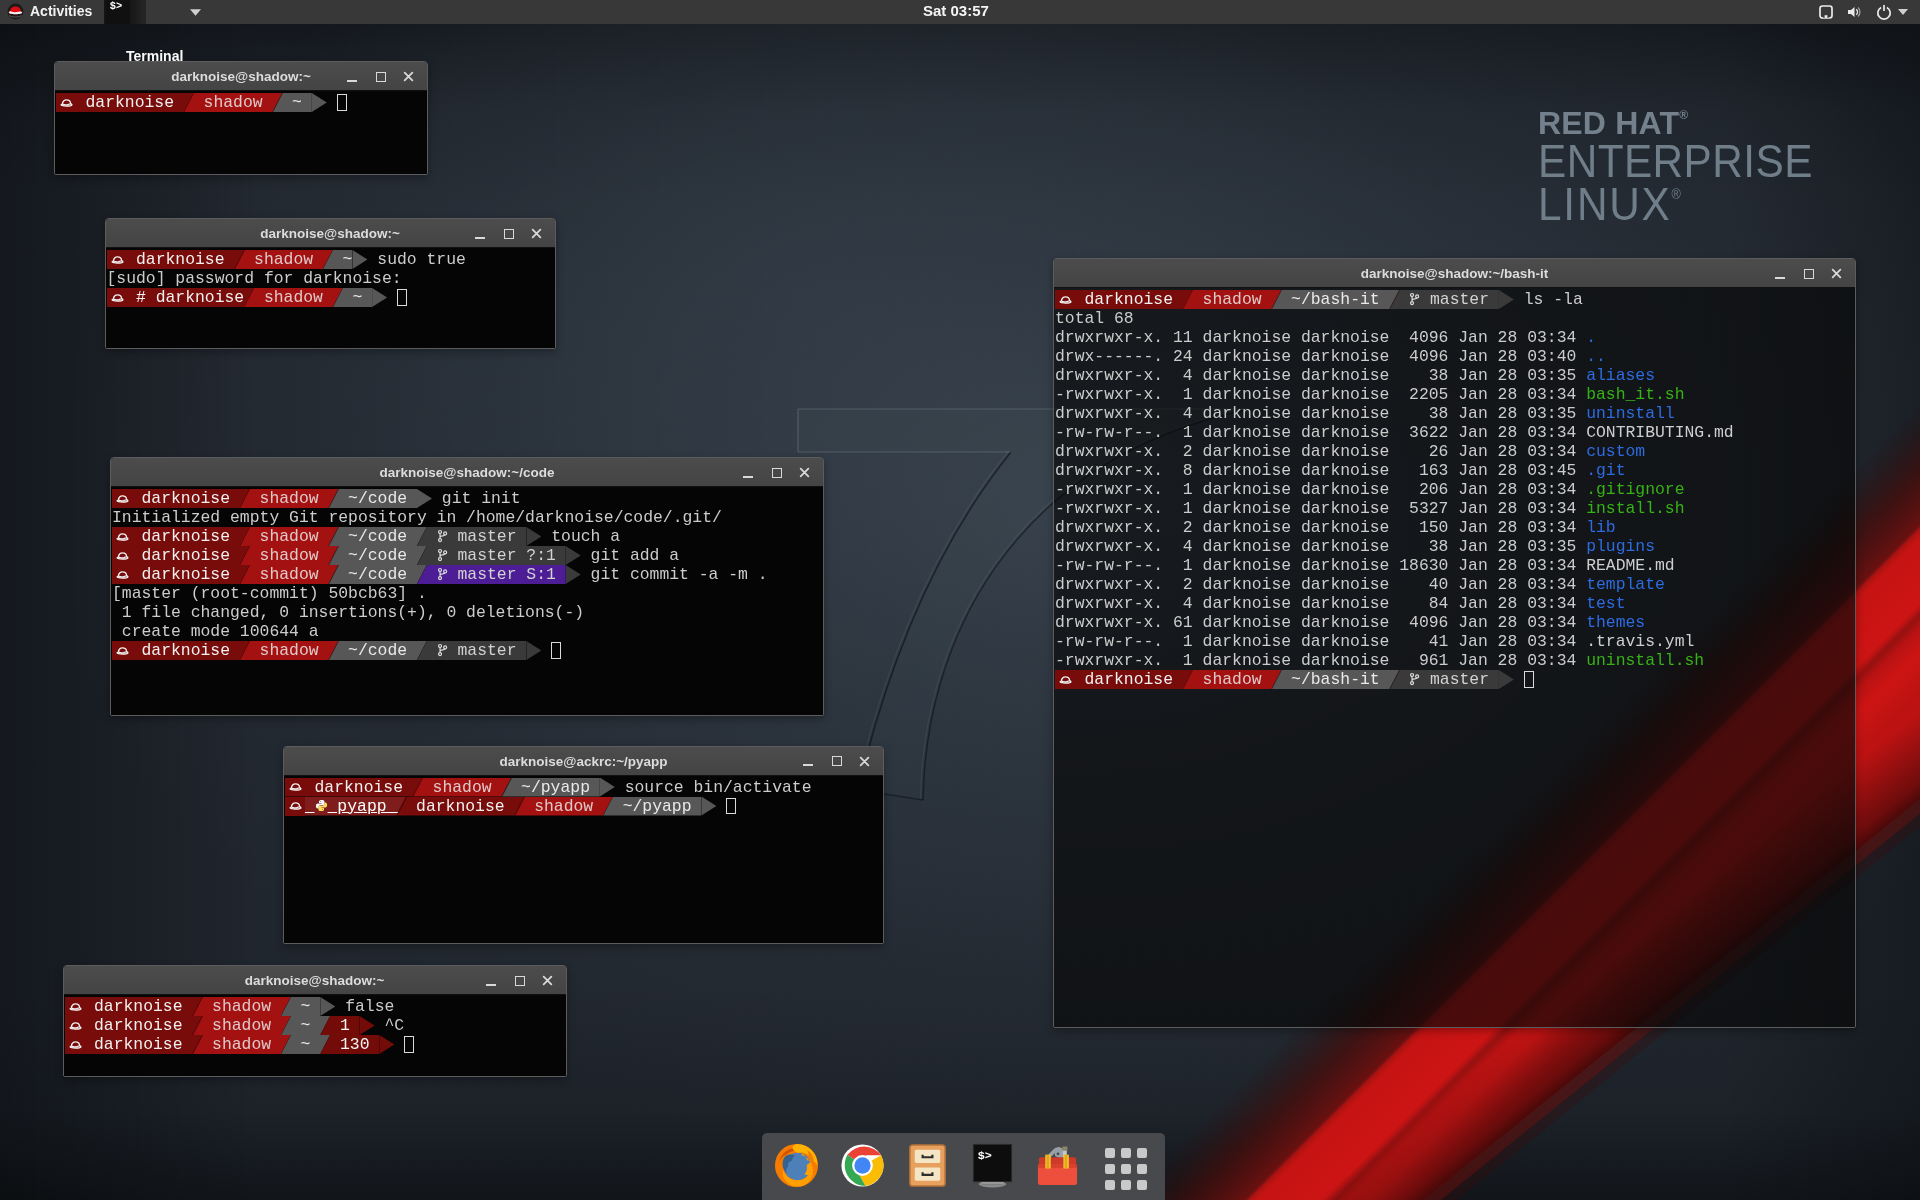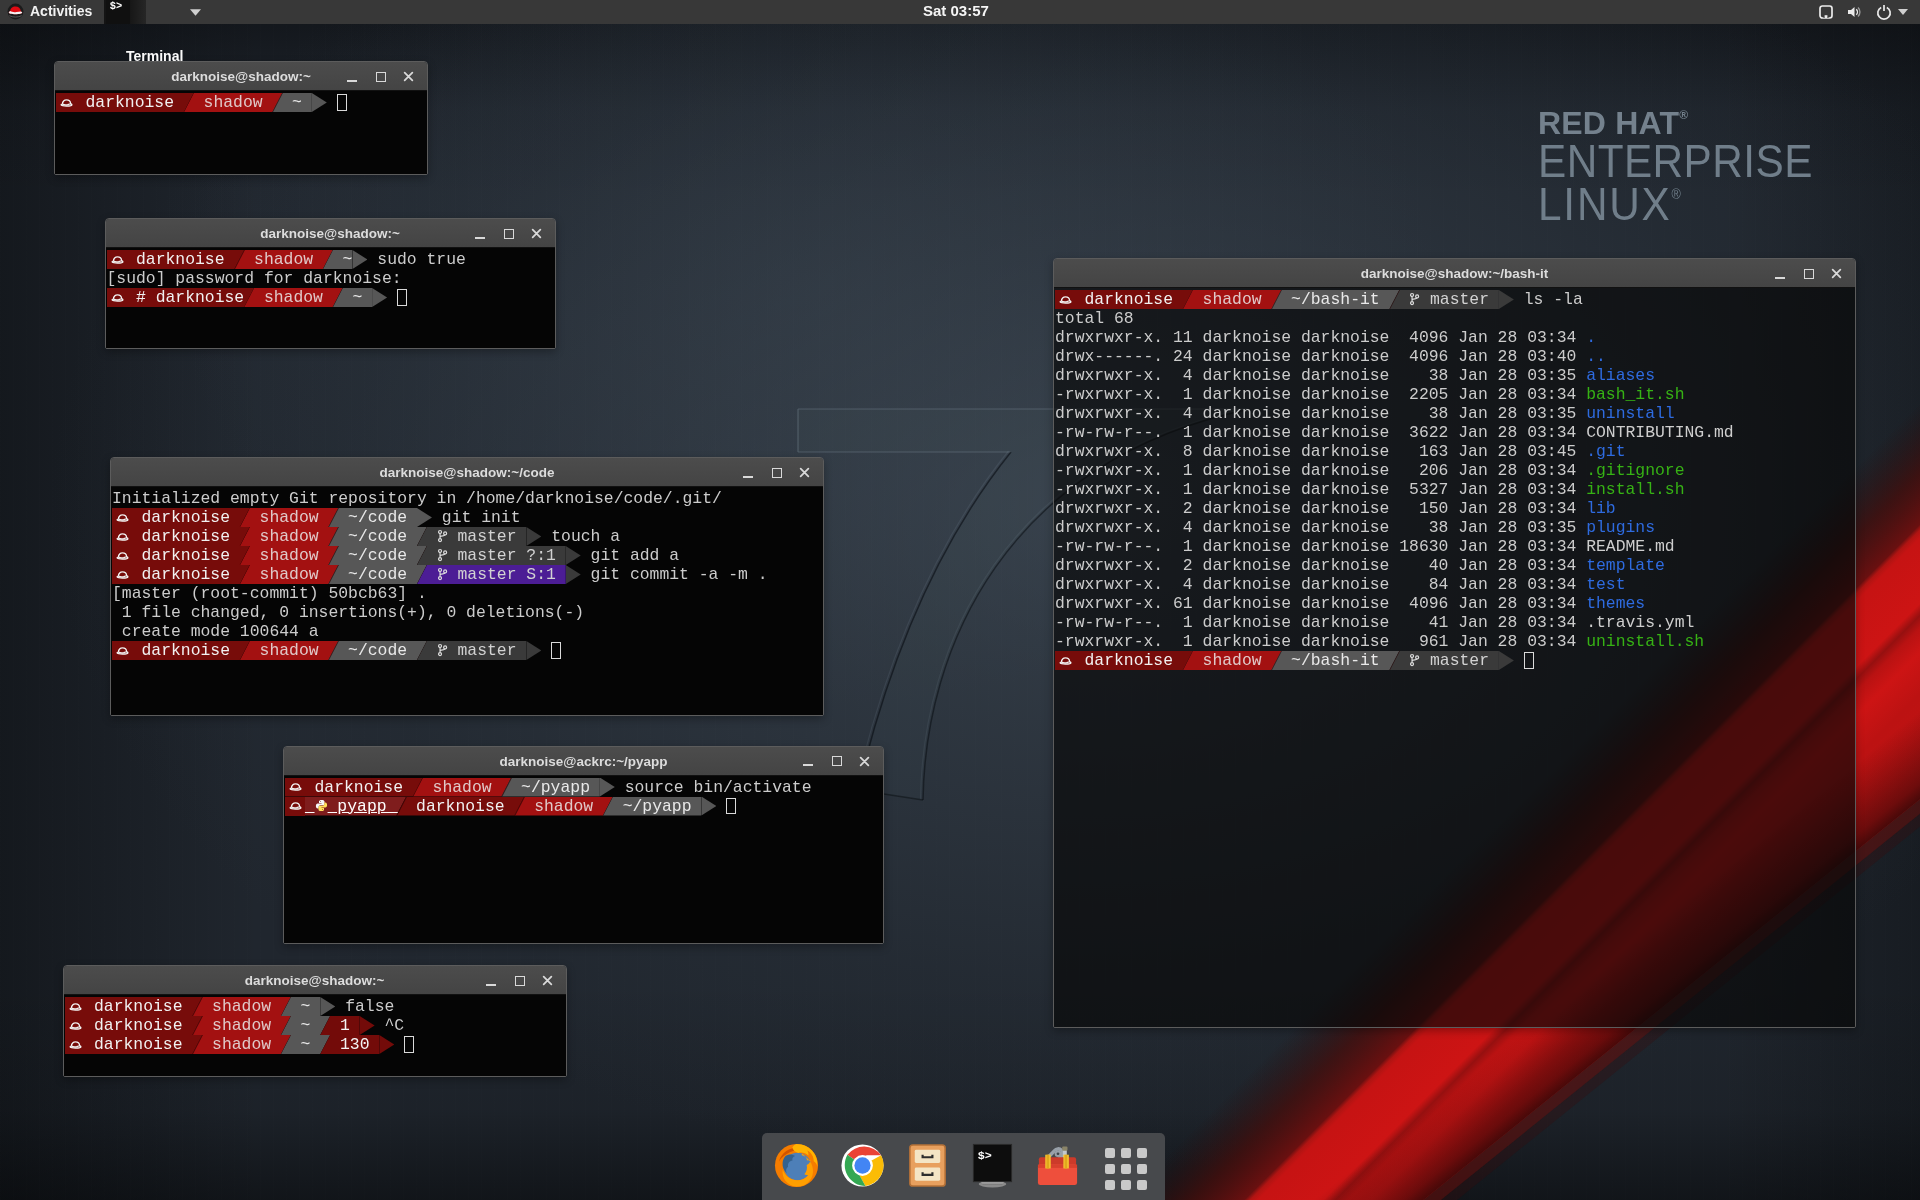--- a/index.html
+++ b/index.html
@@ -137,25 +137,25 @@
           </svg>&nbsp;&nbsp;&nbsp;#&nbsp;darknoise&nbsp;</span><span class="sg m" style="background:#a31111;color:#e0c9c9;">&nbsp;&nbsp;shadow&nbsp;&nbsp;</span><span class="sg l" style="background:#575757;color:#e9e9e9;">&nbsp;&nbsp;~&nbsp;</span><span class="cap" style="background:#575757;width:15px"></span>&nbsp;<span class="cur"></span></div>
 <div class="r"></div>
 <div class="r"></div>
 </div>
   </div>
 <div class="win" style="left:110px;top:457px;width:714px;height:259px">
 <div class="tb"><span class="tt">darknoise@shadow:~/code</span><span class="wb mn"></span><span class="wb mx"></span><svg class="wb cl" viewBox="0 0 10 10">
         <path d="M1.5 1.5 8.5 8.5 M8.5 1.5 1.5 8.5" stroke="#d9d9d9" stroke-width="1.6" stroke-linecap="round"></path>
       </svg></div>
 <div class="tc" style="background:#050505">
+<div class="r"><span class="sg f u" style="background:#770c0a;color:#f1f1f1;"><svg class="oshat" viewBox="0 0 20 16">
+            <path d="M4.6 9.4 C4.6 5.9 7 3.8 10 3.8 C13 3.8 15.2 5.8 15.4 8.3 L15.5 9 C16.5 9.3 17.2 9.7 17.2 10.2 C17.2 11.2 14 12 10 12 C6 12 2.8 11.2 2.8 10.2 C2.8 9.8 3.5 9.6 4.6 9.4 Z" fill="none" stroke="#f2f2f2" stroke-width="1.8"></path>
+            <path d="M4.6 9.4 C6.4 10.4 9.2 10.7 11.5 10.2 L15.5 9" fill="none" stroke="#f2f2f2" stroke-width="1.5"></path>
+          </svg>&nbsp;&nbsp;&nbsp;darknoise&nbsp;&nbsp;</span><span class="sg m" style="background:#a31111;color:#e0c9c9;">&nbsp;&nbsp;shadow&nbsp;&nbsp;</span><span class="sg l" style="background:#575757;color:#e9e9e9;">&nbsp;&nbsp;~/code&nbsp;</span><span class="cap" style="background:#575757;width:15px"></span><span class="cmd">&nbsp;git init</span></div>
 <div class="r"><span class="cmd">Initialized empty Git repository in /home/darknoise/code/.git/</span></div>
-<div class="r"><span class="sg f u" style="background:#770c0a;color:#f1f1f1;"><svg class="oshat" viewBox="0 0 20 16">
-            <path d="M4.6 9.4 C4.6 5.9 7 3.8 10 3.8 C13 3.8 15.2 5.8 15.4 8.3 L15.5 9 C16.5 9.3 17.2 9.7 17.2 10.2 C17.2 11.2 14 12 10 12 C6 12 2.8 11.2 2.8 10.2 C2.8 9.8 3.5 9.6 4.6 9.4 Z" fill="none" stroke="#f2f2f2" stroke-width="1.8"></path>
-            <path d="M4.6 9.4 C6.4 10.4 9.2 10.7 11.5 10.2 L15.5 9" fill="none" stroke="#f2f2f2" stroke-width="1.5"></path>
-          </svg>&nbsp;&nbsp;&nbsp;darknoise&nbsp;&nbsp;</span><span class="sg m" style="background:#a31111;color:#e0c9c9;">&nbsp;&nbsp;shadow&nbsp;&nbsp;</span><span class="sg l" style="background:#575757;color:#e9e9e9;">&nbsp;&nbsp;~/code&nbsp;</span><span class="cap" style="background:#575757;width:15px"></span><span class="cmd">&nbsp;git init</span></div>
 <div class="r"><span class="sg f u" style="background:#770c0a;color:#f1f1f1;"><svg class="oshat" viewBox="0 0 20 16">
             <path d="M4.6 9.4 C4.6 5.9 7 3.8 10 3.8 C13 3.8 15.2 5.8 15.4 8.3 L15.5 9 C16.5 9.3 17.2 9.7 17.2 10.2 C17.2 11.2 14 12 10 12 C6 12 2.8 11.2 2.8 10.2 C2.8 9.8 3.5 9.6 4.6 9.4 Z" fill="none" stroke="#f2f2f2" stroke-width="1.8"></path>
             <path d="M4.6 9.4 C6.4 10.4 9.2 10.7 11.5 10.2 L15.5 9" fill="none" stroke="#f2f2f2" stroke-width="1.5"></path>
           </svg>&nbsp;&nbsp;&nbsp;darknoise&nbsp;&nbsp;</span><span class="sg m" style="background:#a31111;color:#e0c9c9;">&nbsp;&nbsp;shadow&nbsp;&nbsp;</span><span class="sg m" style="background:#575757;color:#e9e9e9;">&nbsp;&nbsp;~/code&nbsp;&nbsp;</span><span class="sg l" style="background:#3a3a3a;color:#d2d2d2;">&nbsp;&nbsp;<svg class="brico" viewBox="0 0 12 16">
             <circle cx="3.2" cy="12.6" r="1.7" fill="none" stroke="#dcdcdc" stroke-width="1.4"></circle>
             <circle cx="3.2" cy="3.4" r="1.7" fill="none" stroke="#dcdcdc" stroke-width="1.4"></circle>
             <circle cx="9" cy="5" r="1.7" fill="none" stroke="#dcdcdc" stroke-width="1.4"></circle>
             <path d="M3.2 5.1 V10.9 M3.2 9.5 C3.2 7 9 8.5 9 6.7" fill="none" stroke="#dcdcdc" stroke-width="1.4"></path>
           </svg>&nbsp;master&nbsp;</span><span class="cap" style="background:#3a3a3a;width:15px"></span><span class="cmd">&nbsp;touch a</span></div>
 <div class="r"><span class="sg f u" style="background:#770c0a;color:#f1f1f1;"><svg class="oshat" viewBox="0 0 20 16">
@@ -251,20 +251,21 @@
             <circle cx="9" cy="5" r="1.7" fill="none" stroke="#dcdcdc" stroke-width="1.4"></circle>
             <path d="M3.2 5.1 V10.9 M3.2 9.5 C3.2 7 9 8.5 9 6.7" fill="none" stroke="#dcdcdc" stroke-width="1.4"></path>
           </svg>&nbsp;master&nbsp;</span><span class="cap" style="background:#3a3a3a;width:15px"></span><span class="cmd">&nbsp;ls -la</span></div>
 <div class="r"><span class="cmd">total 68</span></div>
 <div class="r"><span class="cmd">drwxrwxr-x.&nbsp;11&nbsp;darknoise&nbsp;darknoise&nbsp;&nbsp;4096&nbsp;Jan&nbsp;28&nbsp;03:34&nbsp;</span><span style="color:#2e6be0">.</span></div>
 <div class="r"><span class="cmd">drwx------.&nbsp;24&nbsp;darknoise&nbsp;darknoise&nbsp;&nbsp;4096&nbsp;Jan&nbsp;28&nbsp;03:40&nbsp;</span><span style="color:#2e6be0">..</span></div>
 <div class="r"><span class="cmd">drwxrwxr-x.&nbsp;&nbsp;4&nbsp;darknoise&nbsp;darknoise&nbsp;&nbsp;&nbsp;&nbsp;38&nbsp;Jan&nbsp;28&nbsp;03:35&nbsp;</span><span style="color:#2e6be0">aliases</span></div>
 <div class="r"><span class="cmd">-rwxrwxr-x.&nbsp;&nbsp;1&nbsp;darknoise&nbsp;darknoise&nbsp;&nbsp;2205&nbsp;Jan&nbsp;28&nbsp;03:34&nbsp;</span><span style="color:#36b214">bash_it.sh</span></div>
 <div class="r"><span class="cmd">drwxrwxr-x.&nbsp;&nbsp;4&nbsp;darknoise&nbsp;darknoise&nbsp;&nbsp;&nbsp;&nbsp;38&nbsp;Jan&nbsp;28&nbsp;03:35&nbsp;</span><span style="color:#2e6be0">uninstall</span></div>
 <div class="r"><span class="cmd">-rw-rw-r--.&nbsp;&nbsp;1&nbsp;darknoise&nbsp;darknoise&nbsp;&nbsp;3622&nbsp;Jan&nbsp;28&nbsp;03:34&nbsp;</span>CONTRIBUTING.md</div>
+<div class="r"><span class="cmd">drwxrwxr-x.&nbsp;&nbsp;2&nbsp;darknoise&nbsp;darknoise&nbsp;&nbsp;&nbsp;&nbsp;26&nbsp;Jan&nbsp;28&nbsp;03:34&nbsp;</span><span style="color:#2e6be0">custom</span></div>
 <div class="r"><span class="cmd">drwxrwxr-x.&nbsp;&nbsp;8&nbsp;darknoise&nbsp;darknoise&nbsp;&nbsp;&nbsp;163&nbsp;Jan&nbsp;28&nbsp;03:45&nbsp;</span><span style="color:#2e6be0">.git</span></div>
 <div class="r"><span class="cmd">-rwxrwxr-x.&nbsp;&nbsp;1&nbsp;darknoise&nbsp;darknoise&nbsp;&nbsp;&nbsp;206&nbsp;Jan&nbsp;28&nbsp;03:34&nbsp;</span><span style="color:#36b214">.gitignore</span></div>
 <div class="r"><span class="cmd">-rwxrwxr-x.&nbsp;&nbsp;1&nbsp;darknoise&nbsp;darknoise&nbsp;&nbsp;5327&nbsp;Jan&nbsp;28&nbsp;03:34&nbsp;</span><span style="color:#36b214">install.sh</span></div>
 <div class="r"><span class="cmd">drwxrwxr-x.&nbsp;&nbsp;2&nbsp;darknoise&nbsp;darknoise&nbsp;&nbsp;&nbsp;150&nbsp;Jan&nbsp;28&nbsp;03:34&nbsp;</span><span style="color:#2e6be0">lib</span></div>
 <div class="r"><span class="cmd">drwxrwxr-x.&nbsp;&nbsp;4&nbsp;darknoise&nbsp;darknoise&nbsp;&nbsp;&nbsp;&nbsp;38&nbsp;Jan&nbsp;28&nbsp;03:35&nbsp;</span><span style="color:#2e6be0">plugins</span></div>
 <div class="r"><span class="cmd">-rw-rw-r--.&nbsp;&nbsp;1&nbsp;darknoise&nbsp;darknoise&nbsp;18630&nbsp;Jan&nbsp;28&nbsp;03:34&nbsp;</span>README.md</div>
 <div class="r"><span class="cmd">drwxrwxr-x.&nbsp;&nbsp;2&nbsp;darknoise&nbsp;darknoise&nbsp;&nbsp;&nbsp;&nbsp;40&nbsp;Jan&nbsp;28&nbsp;03:34&nbsp;</span><span style="color:#2e6be0">template</span></div>
 <div class="r"><span class="cmd">drwxrwxr-x.&nbsp;&nbsp;4&nbsp;darknoise&nbsp;darknoise&nbsp;&nbsp;&nbsp;&nbsp;84&nbsp;Jan&nbsp;28&nbsp;03:34&nbsp;</span><span style="color:#2e6be0">test</span></div>
 <div class="r"><span class="cmd">drwxrwxr-x.&nbsp;61&nbsp;darknoise&nbsp;darknoise&nbsp;&nbsp;4096&nbsp;Jan&nbsp;28&nbsp;03:34&nbsp;</span><span style="color:#2e6be0">themes</span></div>
 <div class="r"><span class="cmd">-rw-rw-r--.&nbsp;&nbsp;1&nbsp;darknoise&nbsp;darknoise&nbsp;&nbsp;&nbsp;&nbsp;41&nbsp;Jan&nbsp;28&nbsp;03:34&nbsp;</span>.travis.yml</div>

